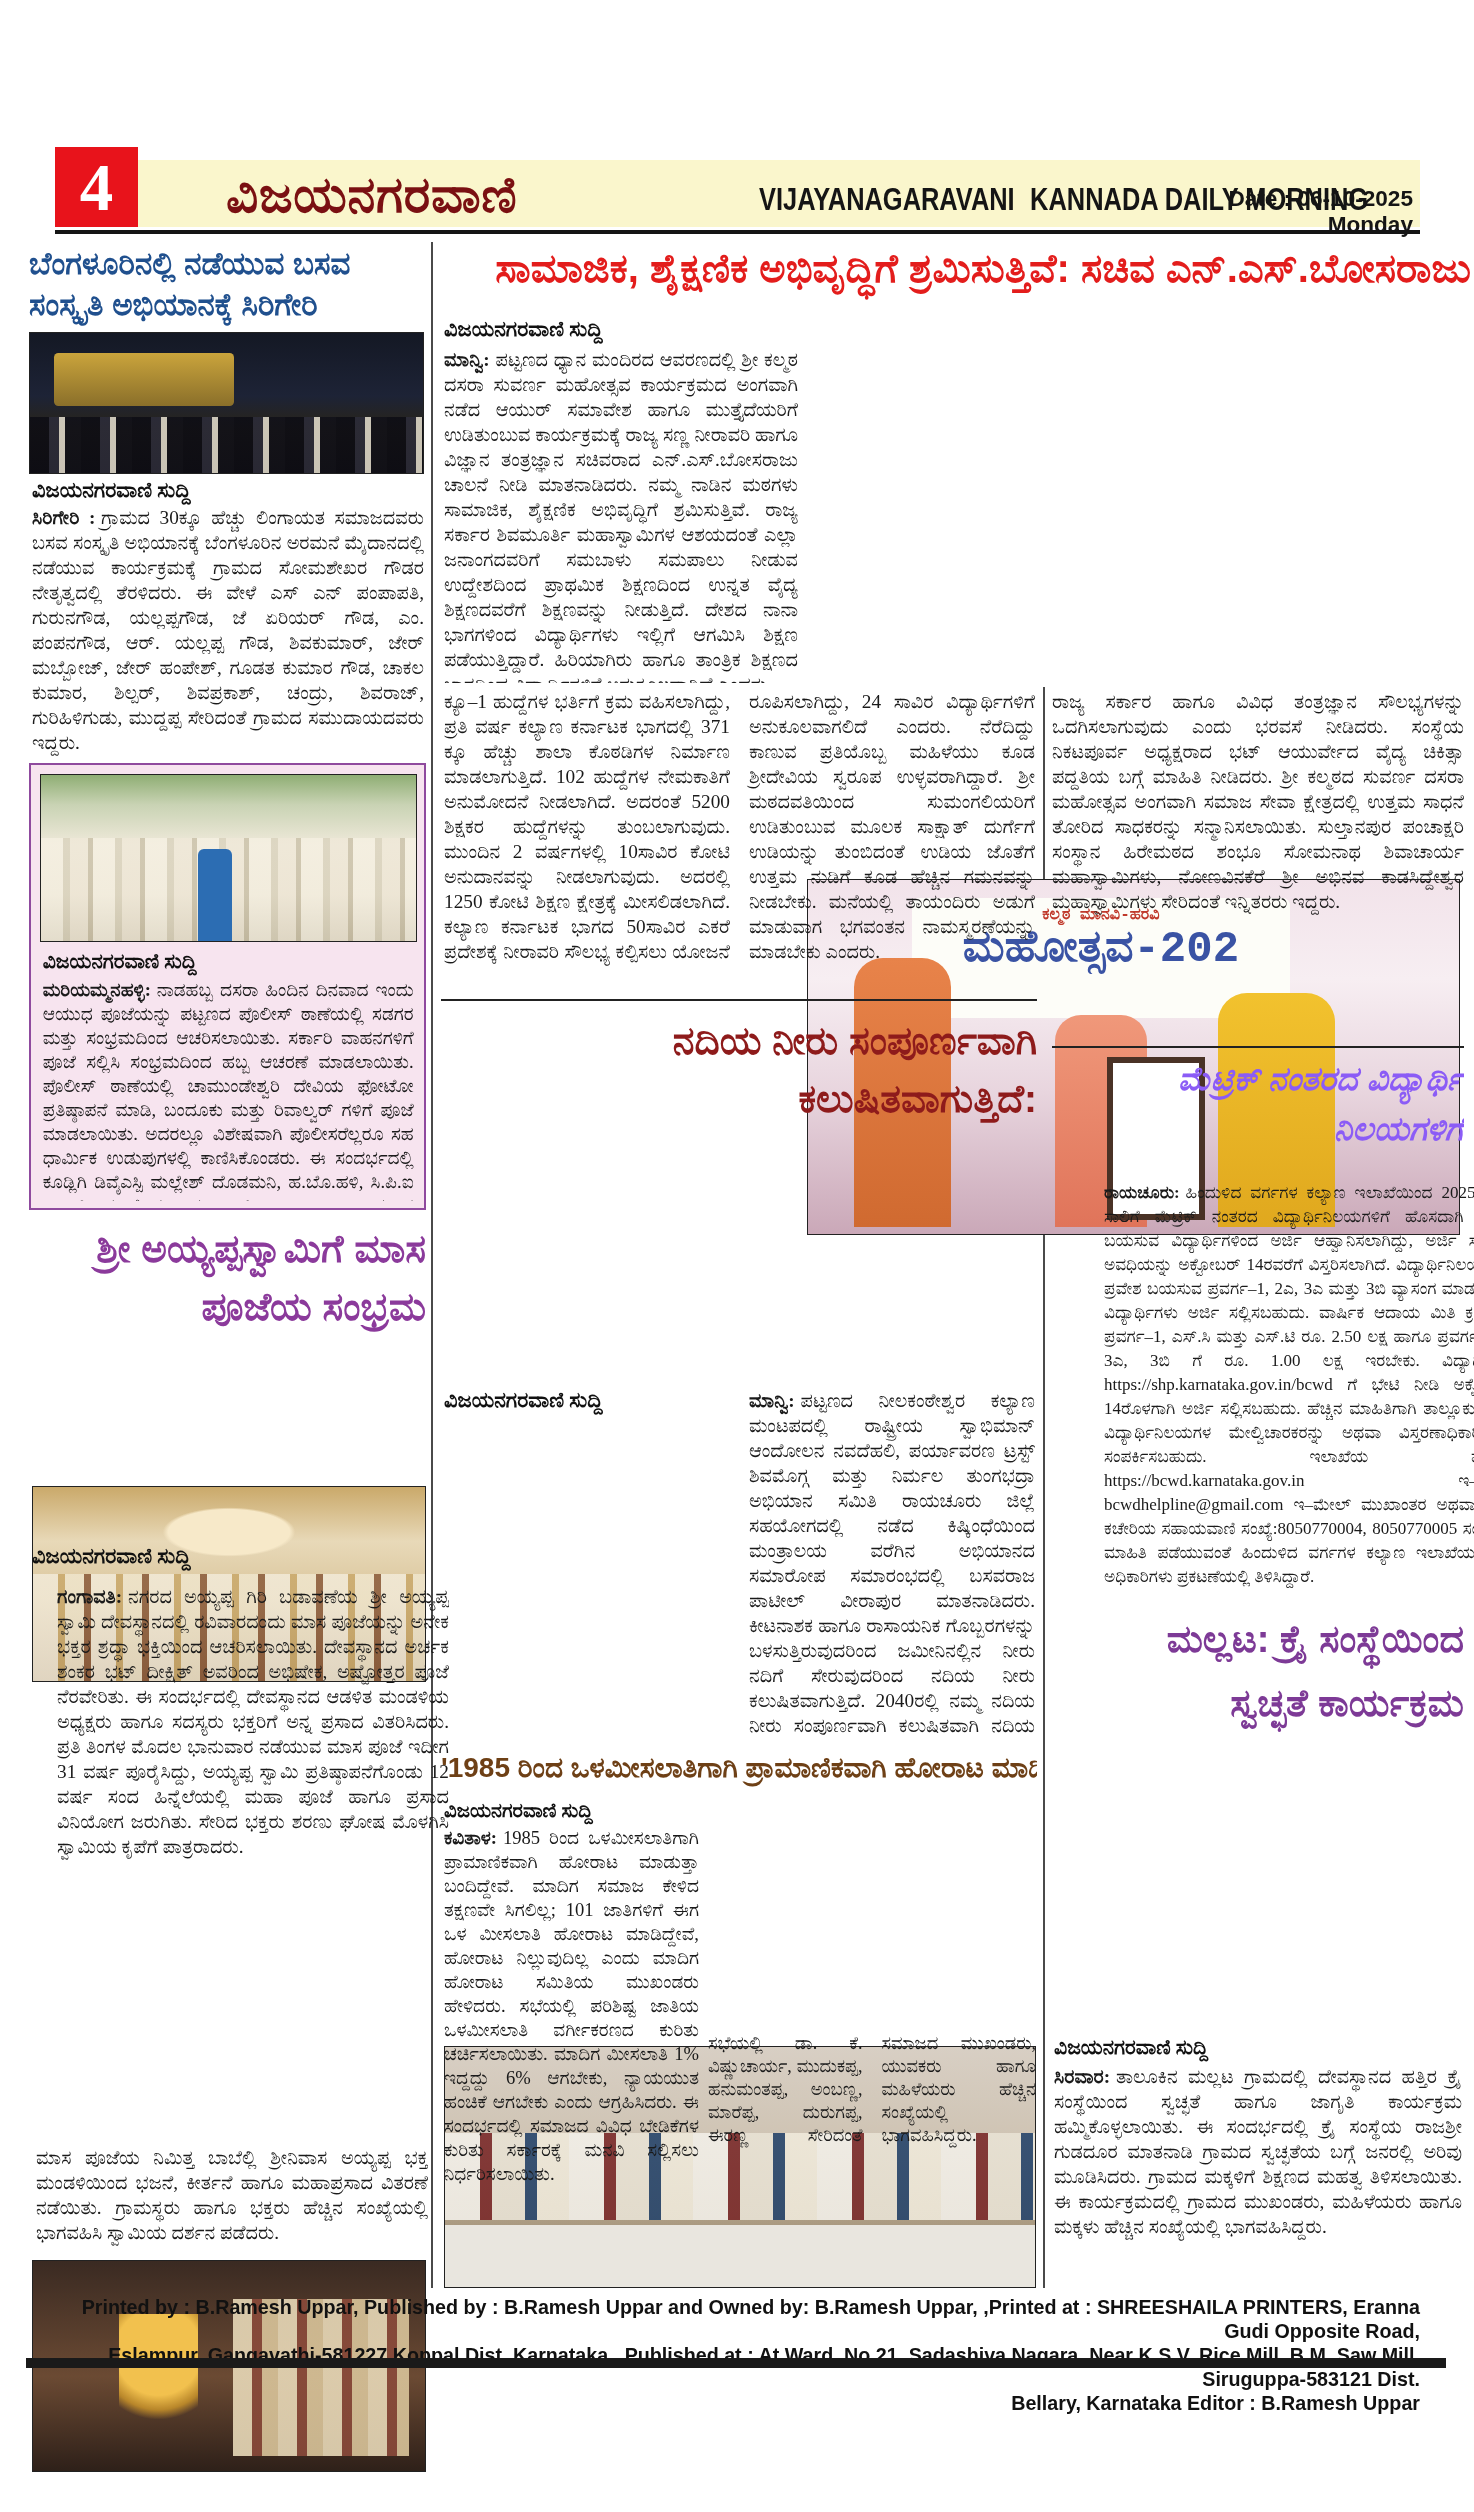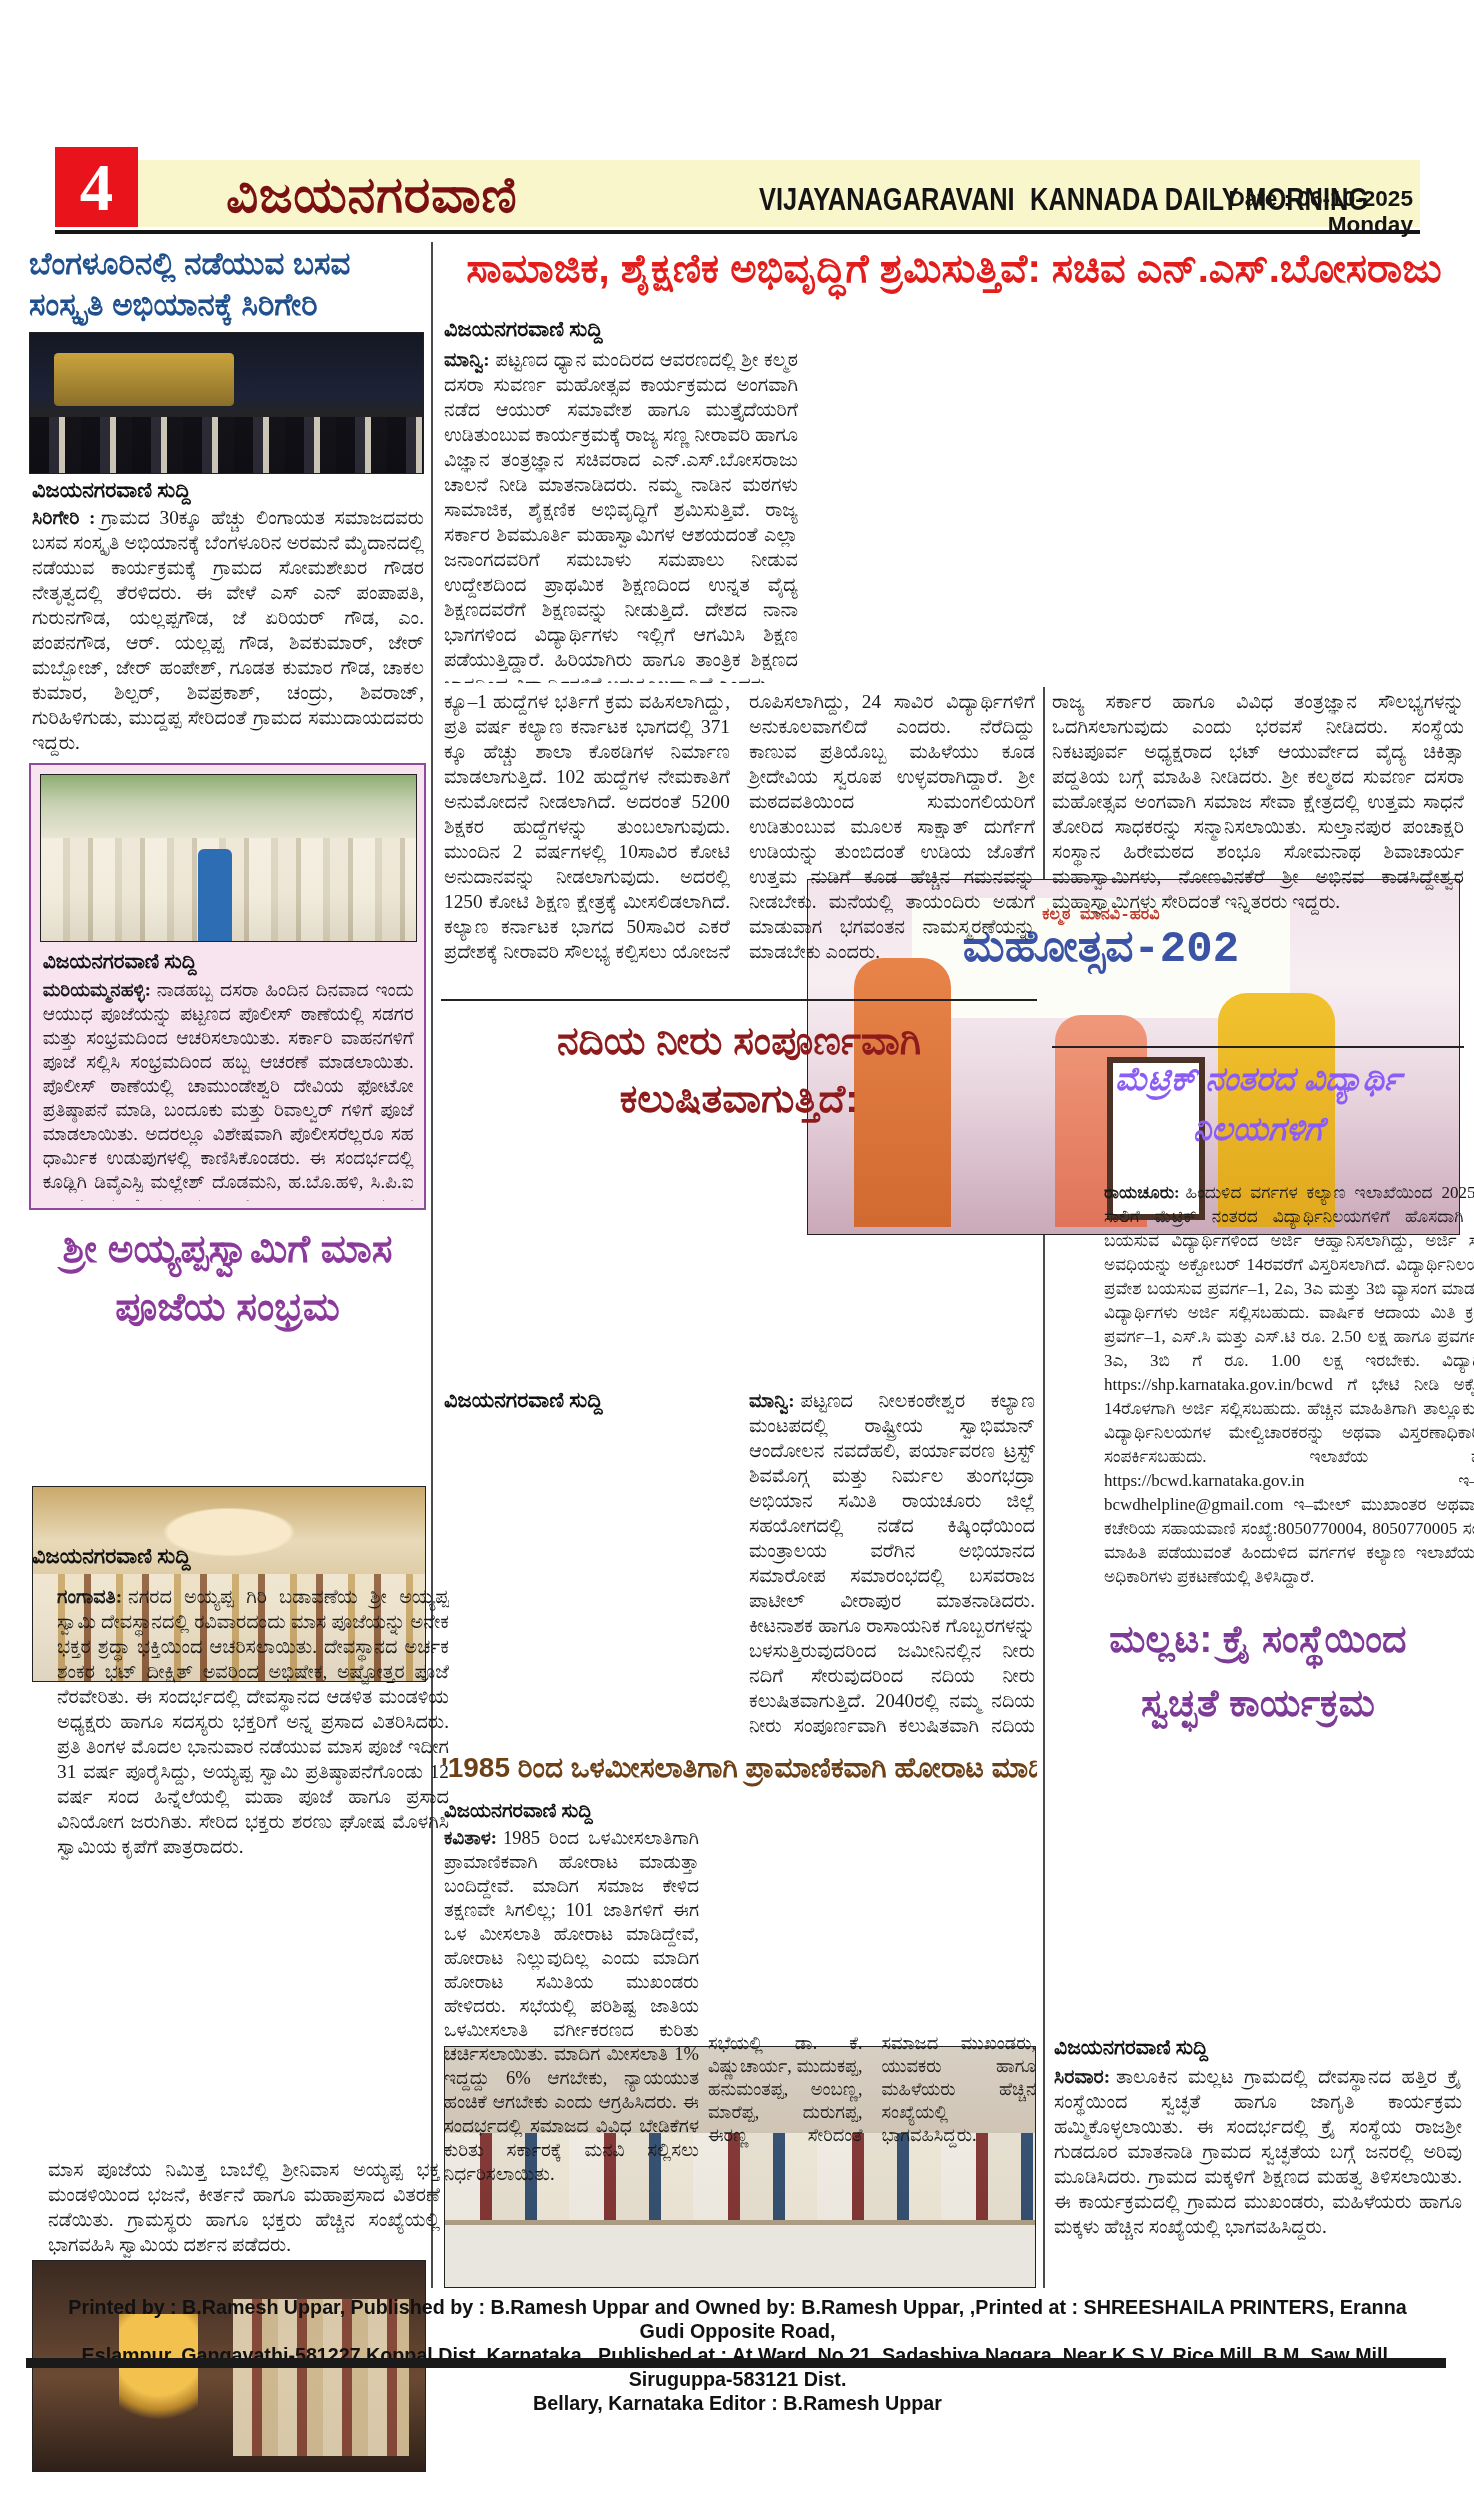--- a/index.html
+++ b/index.html
@@ -7,21 +7,21 @@
   #page{position:relative;width:1475px;height:2512px;background:#ffffff;margin:0 auto;
         font-family:"Liberation Sans",sans-serif;color:#111;overflow:hidden;}
   .abs{position:absolute;}
   .body-txt{font-family:"Liberation Serif",serif;font-size:19.3px;line-height:25px;
             text-align:justify;overflow:hidden;color:#1a1a1a;}
   .byline{font-family:"Liberation Serif",serif;font-size:21px;font-weight:bold;color:#111;}
   .dl{font-weight:bold;margin-right:5.8px;}
   .photo{border:1.5px solid #222;overflow:hidden;position:relative;font-family:Liberation Mono, monospace;}
   .pd{position:absolute;}
   .hl{font-weight:bold;}
-  .center{text-align:center;}
+  .center{text-align:right;}
   .twocol{column-count:2;column-gap:19px;}
   .vrule{background:#4a4a4a;width:1.5px;}
   .hrule{background:#222;height:2.2px;}
 </style>
 </head>
 <body>
 
 <div id="page">
 
   <div class="abs" style="left:55px;top:147px;width:83px;height:80px;background:#e8131b;display:flex;align-items:center;justify-content:center;">
@@ -68,21 +68,21 @@
     <div class="pd" style="left:30%;top:8%;width:40%;height:30%;background:radial-gradient(ellipse,#f7e9c9 0 55%,transparent 60%);"></div>
   </div>
   <div class="abs byline" style="left:32px;top:1544px;">ವಿಜಯನಗರವಾಣಿ ಸುದ್ದಿ</div>
   <p class="abs body-txt" style="left:44px;top:1571px;width:392px;height:342px;margin:13px;">
     <span class="dl">ಗಂಗಾವತಿ:</span><span>ನಗರದ ಅಯ್ಯಪ್ಪ ಗಿರಿ ಬಡಾವಣೆಯ ಶ್ರೀ ಅಯ್ಯಪ್ಪ ಸ್ವಾಮಿ ದೇವಸ್ಥಾನದಲ್ಲಿ ರವಿವಾರದಂದು ಮಾಸ ಪೂಜೆಯನ್ನು ಅನೇಕ ಭಕ್ತರ ಶ್ರದ್ಧಾ ಭಕ್ತಿಯಿಂದ ಆಚರಿಸಲಾಯಿತು. ದೇವಸ್ಥಾನದ ಅರ್ಚಕ ಶಂಕರ ಭಟ್ ದೀಕ್ಷಿತ್ ಅವರಿಂದ ಅಭಿಷೇಕ, ಅಷ್ಟೋತ್ತರ ಪೂಜೆ ನೆರವೇರಿತು. ಈ ಸಂದರ್ಭದಲ್ಲಿ ದೇವಸ್ಥಾನದ ಆಡಳಿತ ಮಂಡಳಿಯ ಅಧ್ಯಕ್ಷರು ಹಾಗೂ ಸದಸ್ಯರು ಭಕ್ತರಿಗೆ ಅನ್ನ ಪ್ರಸಾದ ವಿತರಿಸಿದರು. ಪ್ರತಿ ತಿಂಗಳ ಮೊದಲ ಭಾನುವಾರ ನಡೆಯುವ ಮಾಸ ಪೂಜೆ ಇದೀಗ 31 ವರ್ಷ ಪೂರೈಸಿದ್ದು, ಅಯ್ಯಪ್ಪ ಸ್ವಾಮಿ ಪ್ರತಿಷ್ಠಾಪನೆಗೊಂಡು 12 ವರ್ಷ ಸಂದ ಹಿನ್ನೆಲೆಯಲ್ಲಿ ಮಹಾ ಪೂಜೆ ಹಾಗೂ ಪ್ರಸಾದ ವಿನಿಯೋಗ ಜರುಗಿತು. ಸೇರಿದ ಭಕ್ತರು ಶರಣು ಘೋಷ ಮೊಳಗಿಸಿ ಸ್ವಾಮಿಯ ಕೃಪೆಗೆ ಪಾತ್ರರಾದರು.</span>
   </p>
   <div class="abs photo" style="left:32px;top:1922px;width:392px;height:210px;background:linear-gradient(180deg,#3a2a22 0%,#6b4a33 55%,#2e2019 100%);">
     <div class="pd" style="left:22%;top:25%;width:20%;height:60%;background:radial-gradient(circle at 50% 30%,#f2c14e 0 45%,#b8862a 60%,transparent 70%);"></div>
     <div class="pd" style="right:4%;top:18%;width:45%;height:75%;opacity:.9;background:repeating-linear-gradient(90deg,#e8d9b8 0 19px,#8a4a3a 19px 29px,#d9c49a 29px 45px);"></div>
   </div>
-  <p class="abs body-txt" style="left:32px;top:2141px;width:392px;height:146px;margin:16px;">ಮಾಸ ಪೂಜೆಯ ನಿಮಿತ್ತ ಬಾಬೆಲ್ಲಿ ಶ್ರೀನಿವಾಸ ಅಯ್ಯಪ್ಪ ಭಕ್ತ ಮಂಡಳಿಯಿಂದ ಭಜನೆ, ಕೀರ್ತನೆ ಹಾಗೂ ಮಹಾಪ್ರಸಾದ ವಿತರಣೆ ನಡೆಯಿತು. ಗ್ರಾಮಸ್ಥರು ಹಾಗೂ ಭಕ್ತರು ಹೆಚ್ಚಿನ ಸಂಖ್ಯೆಯಲ್ಲಿ ಭಾಗವಹಿಸಿ ಸ್ವಾಮಿಯ ದರ್ಶನ ಪಡೆದರು.</p>
+  <p class="abs body-txt" style="left:32px;top:2141px;width:392px;height:146px;margin:4px;">ಮಾಸ ಪೂಜೆಯ ನಿಮಿತ್ತ ಬಾಬೆಲ್ಲಿ ಶ್ರೀನಿವಾಸ ಅಯ್ಯಪ್ಪ ಭಕ್ತ ಮಂಡಳಿಯಿಂದ ಭಜನೆ, ಕೀರ್ತನೆ ಹಾಗೂ ಮಹಾಪ್ರಸಾದ ವಿತರಣೆ ನಡೆಯಿತು. ಗ್ರಾಮಸ್ಥರು ಹಾಗೂ ಭಕ್ತರು ಹೆಚ್ಚಿನ ಸಂಖ್ಯೆಯಲ್ಲಿ ಭಾಗವಹಿಸಿ ಸ್ವಾಮಿಯ ದರ್ಶನ ಪಡೆದರು.</p>
 
   <div class="abs hl center" style="left:437px;top:246px;width:1034px;height:67px;font-size:40px;color:#e31d1c;white-space:nowrap;overflow:hidden;">ಸಾಮಾಜಿಕ, ಶೈಕ್ಷಣಿಕ ಅಭಿವೃದ್ಧಿಗೆ ಶ್ರಮಿಸುತ್ತಿವೆ: ಸಚಿವ ಎನ್.ಎಸ್.ಬೋಸರಾಜು</div>
 
   <div class="abs byline" style="left:444px;top:317px;">ವಿಜಯನಗರವಾಣಿ ಸುದ್ದಿ</div>
   <p class="abs body-txt" style="left:444px;top:347px;width:354px;height:336px;margin:0;">
     <span class="dl">ಮಾನ್ವಿ:</span><span>ಪಟ್ಟಣದ ಧ್ಯಾನ ಮಂದಿರದ ಆವರಣದಲ್ಲಿ ಶ್ರೀ ಕಲ್ಮಠ ದಸರಾ ಸುವರ್ಣ ಮಹೋತ್ಸವ ಕಾರ್ಯಕ್ರಮದ ಅಂಗವಾಗಿ ನಡೆದ ಆಯುರ್ ಸಮಾವೇಶ ಹಾಗೂ ಮುತ್ತೈದೆಯರಿಗೆ ಉಡಿತುಂಬುವ ಕಾರ್ಯಕ್ರಮಕ್ಕೆ ರಾಜ್ಯ ಸಣ್ಣ ನೀರಾವರಿ ಹಾಗೂ ವಿಜ್ಞಾನ ತಂತ್ರಜ್ಞಾನ ಸಚಿವರಾದ ಎನ್.ಎಸ್.ಬೋಸರಾಜು ಚಾಲನೆ ನೀಡಿ ಮಾತನಾಡಿದರು. ನಮ್ಮ ನಾಡಿನ ಮಠಗಳು ಸಾಮಾಜಿಕ, ಶೈಕ್ಷಣಿಕ ಅಭಿವೃದ್ಧಿಗೆ ಶ್ರಮಿಸುತ್ತಿವೆ. ರಾಜ್ಯ ಸರ್ಕಾರ ಶಿವಮೂರ್ತಿ ಮಹಾಸ್ವಾಮಿಗಳ ಆಶಯದಂತೆ ಎಲ್ಲಾ ಜನಾಂಗದವರಿಗೆ ಸಮಬಾಳು ಸಮಪಾಲು ನೀಡುವ ಉದ್ದೇಶದಿಂದ ಪ್ರಾಥಮಿಕ ಶಿಕ್ಷಣದಿಂದ ಉನ್ನತ ವೈದ್ಯ ಶಿಕ್ಷಣದವರೆಗೆ ಶಿಕ್ಷಣವನ್ನು ನೀಡುತ್ತಿದೆ. ದೇಶದ ನಾನಾ ಭಾಗಗಳಿಂದ ವಿದ್ಯಾರ್ಥಿಗಳು ಇಲ್ಲಿಗೆ ಆಗಮಿಸಿ ಶಿಕ್ಷಣ ಪಡೆಯುತ್ತಿದ್ದಾರೆ. ಹಿರಿಯಾಗಿರು ಹಾಗೂ ತಾಂತ್ರಿಕ ಶಿಕ್ಷಣದ ಭಾಗದಿಂದ ವಿದ್ಯಾರ್ಥಿಗಳಿಗೆ ಅನುಕೂಲವಾಗಿದೆ ಎಂದರು.</span>
   </p>
 
   <div class="abs photo" style="left:807px;top:329px;width:651px;height:354px;background:linear-gradient(180deg,#f2e3ea 0%,#f7eef2 28%,#e8d5de 60%,#caa8b8 100%);">
     <div class="pd" style="left:16%;top:5%;width:58%;height:34%;background:#fdfdf8;border-radius:7.3px;text-align:center;overflow:hidden;">

